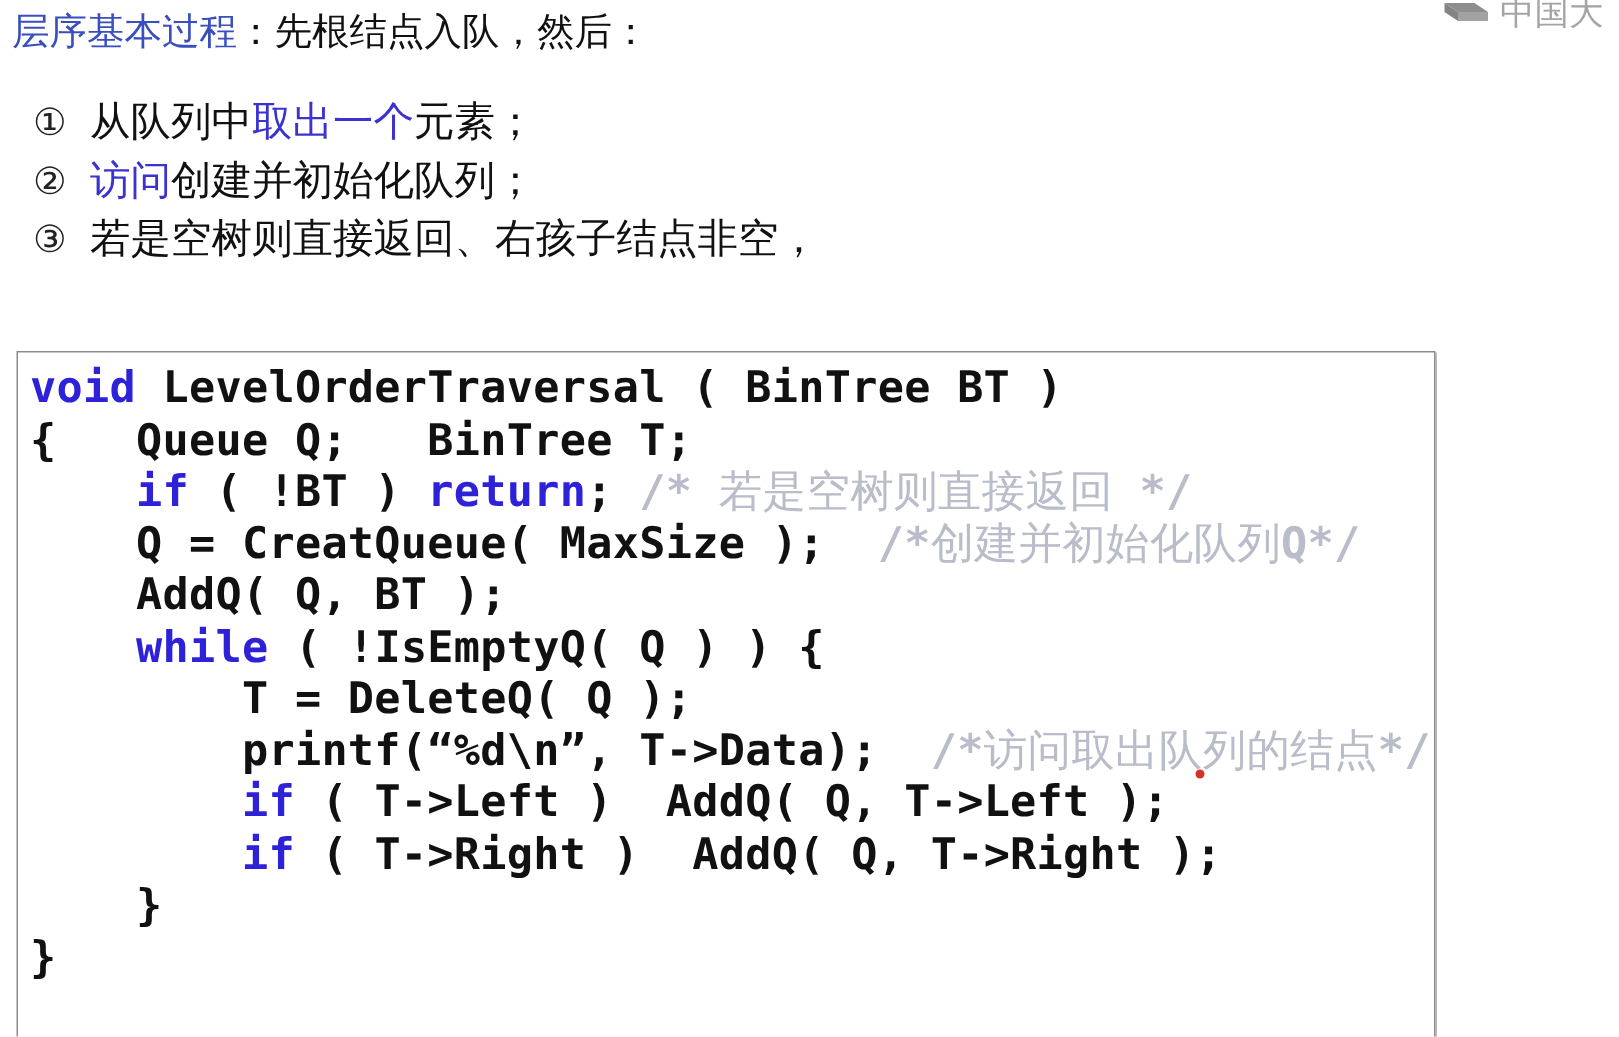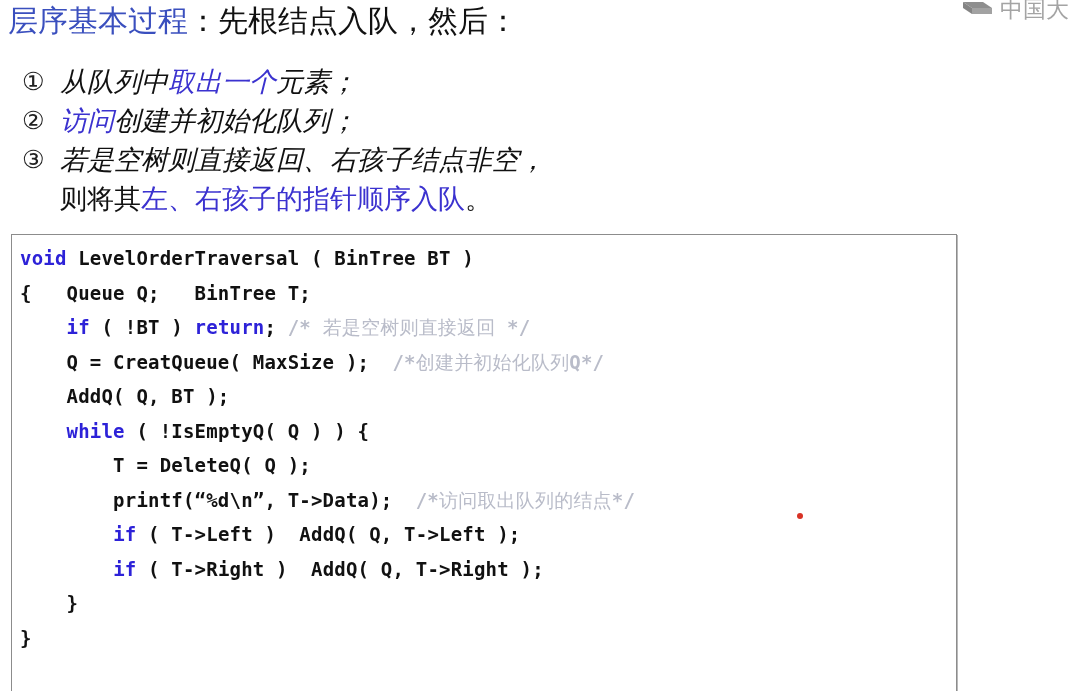--- a/index.html
+++ b/index.html
@@ -42,21 +42,21 @@
     white-space: nowrap;
     letter-spacing: 0px;
     line-height: 1;
   }
 
   
   #heading {
     position: absolute;
     left: 8px;
     top: 2px;
-    font-size: 30px;
+    font-size: 25px;
     line-height: 38px;
     white-space: nowrap;
     font-weight: 500;
     font-family: "DejaVu Sans", sans-serif;
   }
   #heading .hl {
     color: #3a4fbe;
   }
   #heading .plain {
     color: #111111;
@@ -79,21 +79,20 @@
     white-space: nowrap;
   }
   .step-marker {
     width: 38px;
     flex: 0 0 38px;
     color: #222222;
     font-size: 25px;
   }
   .step-body {
     flex: 1 1 auto;
-    font-style: italic;
   }
   .step-line2 {
     padding-left: 38px;
     font-size: 27px;
     line-height: 39px;
     color: #111111;
     font-family: "DejaVu Sans", sans-serif;
     white-space: nowrap;
   }
   .bl { color: #3b32cf; }
@@ -109,21 +108,21 @@
     background: #ffffff;
     border: 1px solid #8c8c8c;
     box-sizing: border-box;
     box-shadow: 1px 1px 0 #b9b9b9;
     overflow: hidden;
   }
   #code {
     margin: 0;
     padding: 6px 0 0 8px;
     font-family: "DejaVu Sans Mono", "Liberation Mono", monospace;
-    font-size: 19px;
+    font-size: 29px;
     line-height: 34.5px;
     font-weight: bold;
     color: #111111;
     white-space: pre;
     letter-spacing: 0.2px;
   }
   #code .kw { color: #2d22d8; }
   #code .cm { color: #b9bcc9; font-weight: bold; }
   #code .cmz {
     color: #b9bcc9;
@@ -167,21 +166,20 @@
       <span class="step-body"><span class="bk">从队列中</span><span class="bl">取出一个</span><span class="bk">元素；</span></span>
     </div>
     <div class="step">
       <span class="step-marker">②</span>
       <span class="step-body"><span class="bl">访问</span><span class="bk">创建并初始化队列；</span></span>
     </div>
     <div class="step">
       <span class="step-marker">③</span>
       <span class="step-body"><span class="bk">若是空树则直接返回、右孩子结点非空，</span></span>
     </div>
-    <div class="step-line2"><span class="bk">则将其</span><span class="bl">左、右孩子的指针顺序入队</span><span class="bk">。</span></div>
   </div>
 
 <div id="code-box">
   <pre id="code"><span><span class="kw">void</span><span> LevelOrderTraversal ( BinTree BT )</span></span>
 <span><span>{   Queue Q;   BinTree T;</span></span>
 <span><span>    </span><span class="kw">if</span><span> ( !BT ) </span><span class="kw">return</span><span>; </span><span class="cm">/* </span><span class="cmz">若是空树则直接返回</span><span class="cm"> */</span></span>
 <span><span>    Q = CreatQueue( MaxSize );  </span><span class="cm">/*</span><span class="cmz">创建并初始化队列</span><span class="cm">Q*/</span></span>
 <span><span>    AddQ( Q, BT );</span></span>
 <span><span>    </span><span class="kw">while</span><span> ( !IsEmptyQ( Q ) ) {</span></span>
 <span><span>        T = DeleteQ( Q );</span></span>

